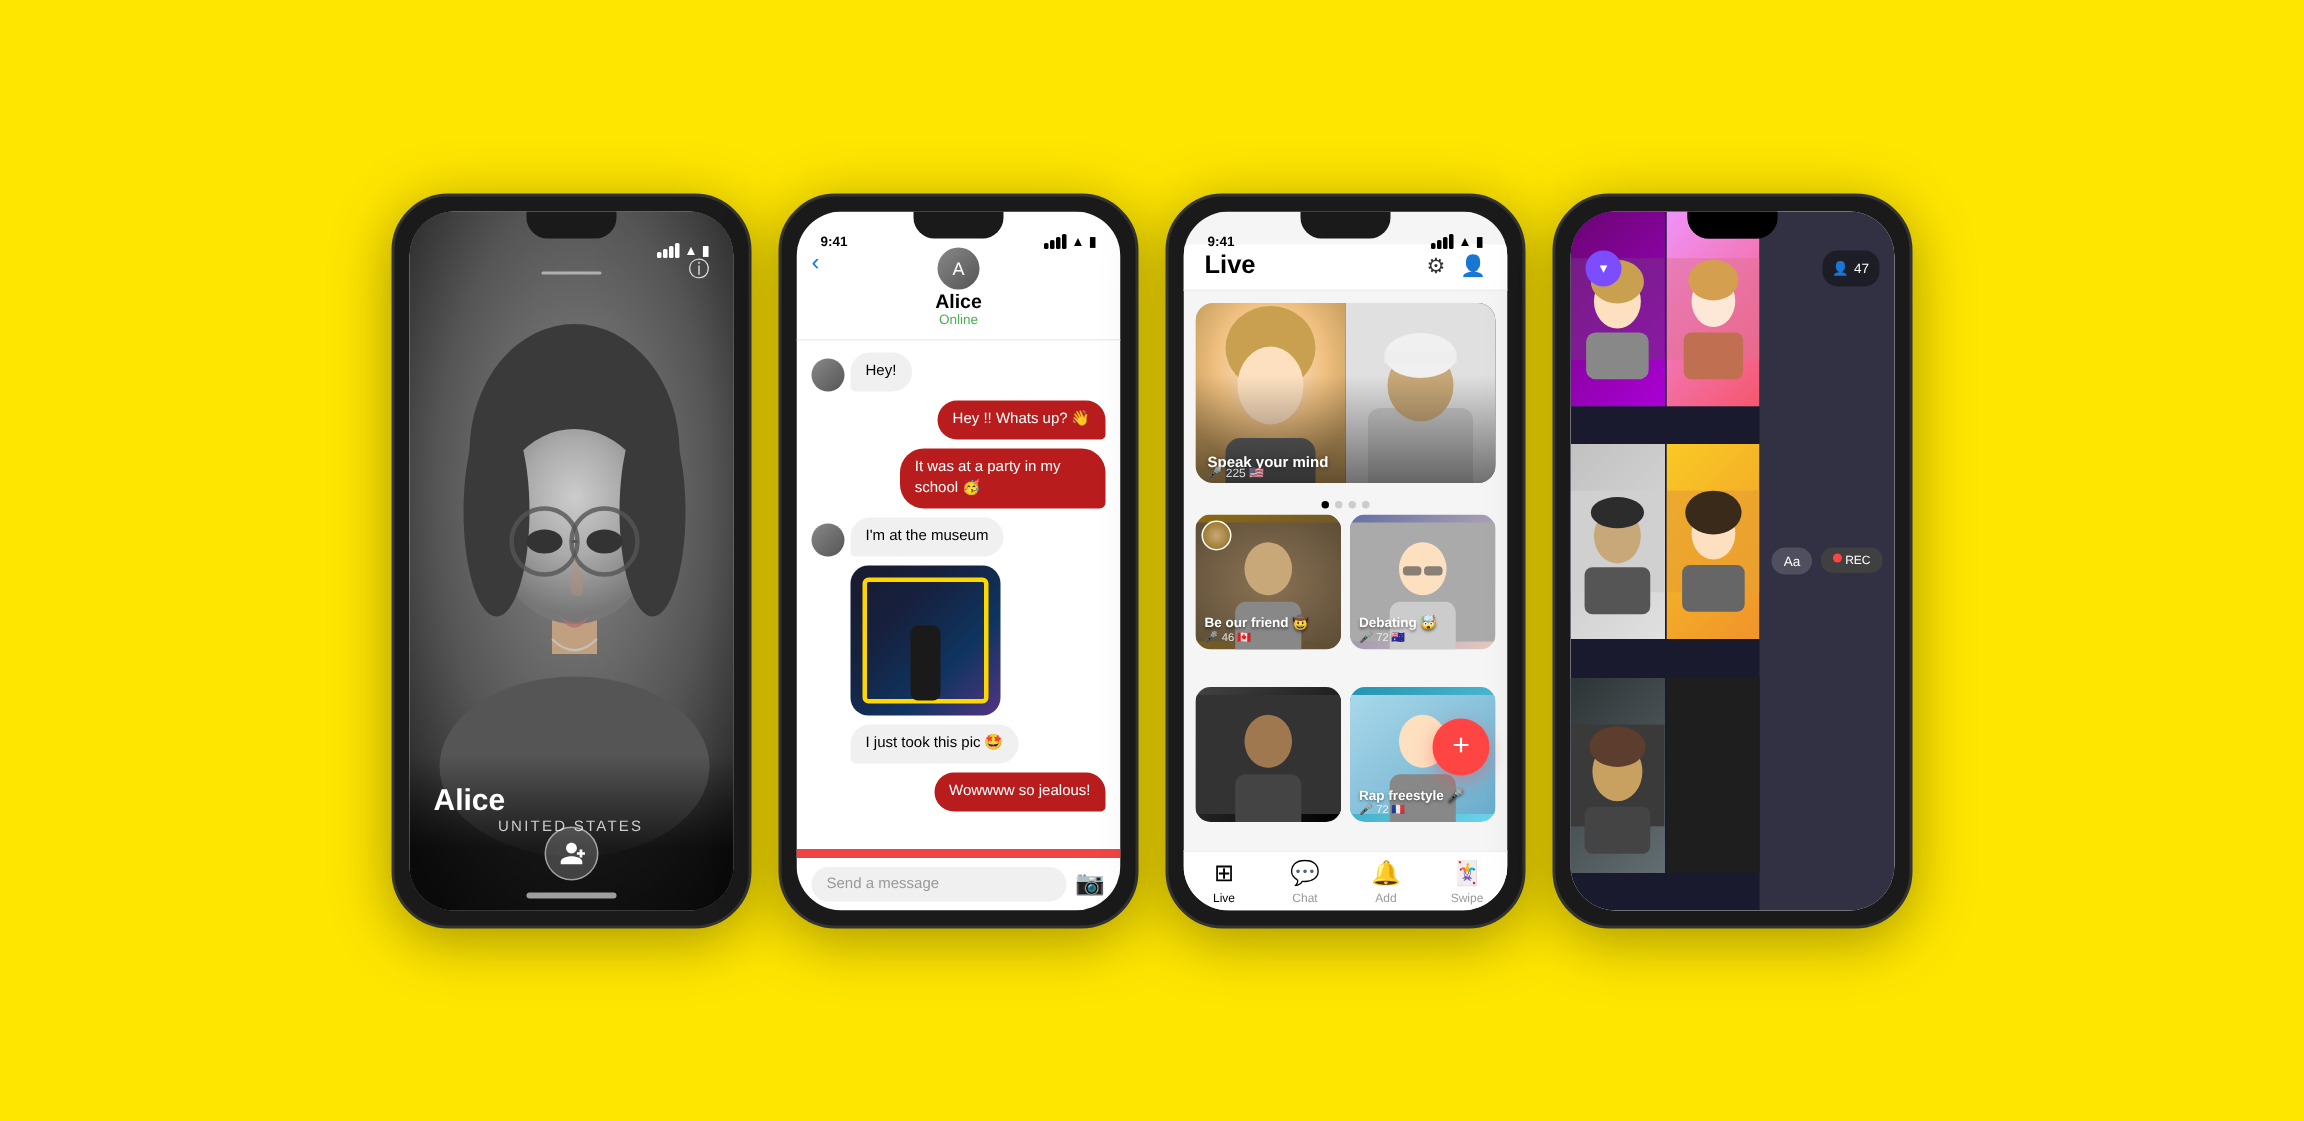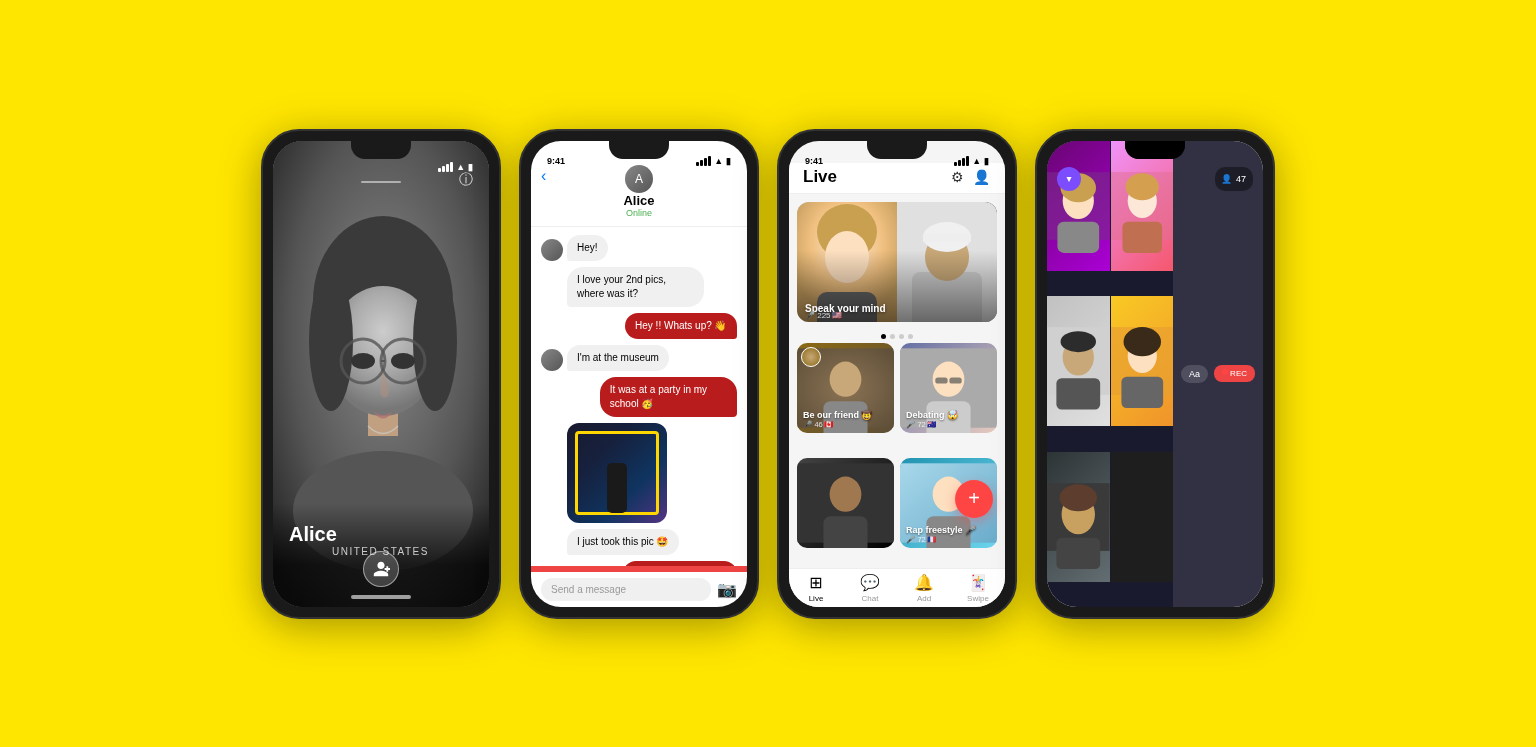--- a/index.html
+++ b/index.html
@@ -490,21 +490,21 @@
       flex: 1;
       background: rgba(255,255,255,0.15);
       border-radius: 12px;
       padding: 4px 8px;
       font-size: 9px;
       color: #fff;
       border: none;
       outline: none;
     }
     .phone4-rec-btn {
-      background: #ef4444;
+      background: #404040;
       color: #fff;
       padding: 4px 8px;
       border-radius: 8px;
       font-size: 8px;
       display: flex;
       align-items: flex-start;
       gap: 2px;
     }
     .rec-dot { width: 6px; height: 6px; background: #FF4444; border-radius: 50%; }
 
@@ -621,36 +621,32 @@
           <div class="chat-title">Alice</div>
           <div class="chat-online">Online</div>
         </div>
         <div class="chat-messages">
 
           <div class="msg-row received">
             <div class="msg-avatar"></div>
             <div class="msg-bubble received">Hey!</div>
           </div>
 
-          <div class="msg-row received">
-            <div style="width:22px;flex-shrink:0;"></div>
-            <div class="msg-bubble received">I love your 2nd pics, where was it?</div>
-          </div>
 
           <div class="msg-row sent">
             <div class="msg-bubble sent">Hey !! Whats up? 👋</div>
+          </div>
+
+          <div class="msg-row sent">
+            <div class="msg-bubble sent">It was at a party in my school 🥳</div>
           </div>
 
           <div class="msg-row received">
             <div class="msg-avatar"></div>
             <div class="msg-bubble received">I'm at the museum</div>
-          </div>
-
-          <div class="msg-row sent">
-            <div class="msg-bubble sent">It was at a party in my school 🥳</div>
           </div>
 
           <div class="msg-row received">
             <div style="width:22px;flex-shrink:0;"></div>
             <div class="msg-image">
               <div class="msg-image-frame"></div>
               <div class="msg-image-figure"></div>
             </div>
           </div>
 

